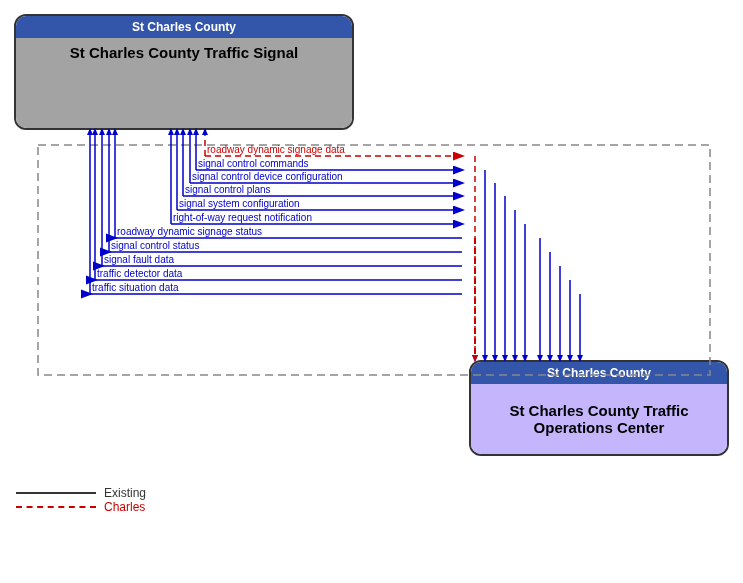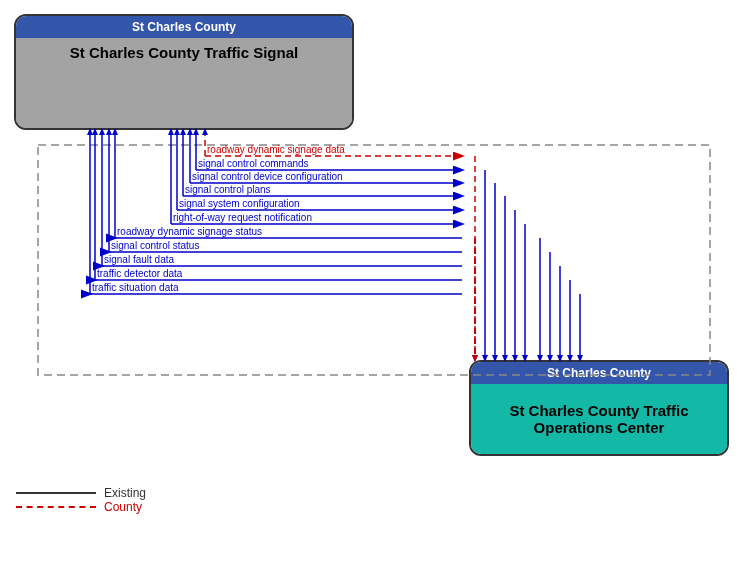--- a/index.html
+++ b/index.html
@@ -61,21 +61,21 @@
     }
     .node-right .node-header {
       background: #3355aa;
       color: #fff;
       text-align: center;
       font-size: 12px;
       font-weight: bold;
       padding: 4px 6px;
     }
     .node-right .node-title {
-      background: #14b8a6;
+      background: #c4b5fd;
       color: #000;
       text-align: center;
       font-size: 15px;
       font-weight: bold;
       padding: 18px 10px 18px 10px;
     }
 
     
     .connections-svg {
       position: absolute;
@@ -242,17 +242,17 @@
     <polygon points="475,362 472,355 478,355" fill="#cc0000"></polygon>
   </svg>
 
   <div class="legend">
     <div class="legend-item">
       <div class="legend-line"></div>
       <span class="legend-label">Existing</span>
     </div>
     <div class="legend-item">
       <div class="legend-line-dashed"></div>
-      <span class="legend-label-red">County</span>
+      <span class="legend-label-red">Charles</span>
     </div>
   </div>
 
 </div>
 
 </body></html>

